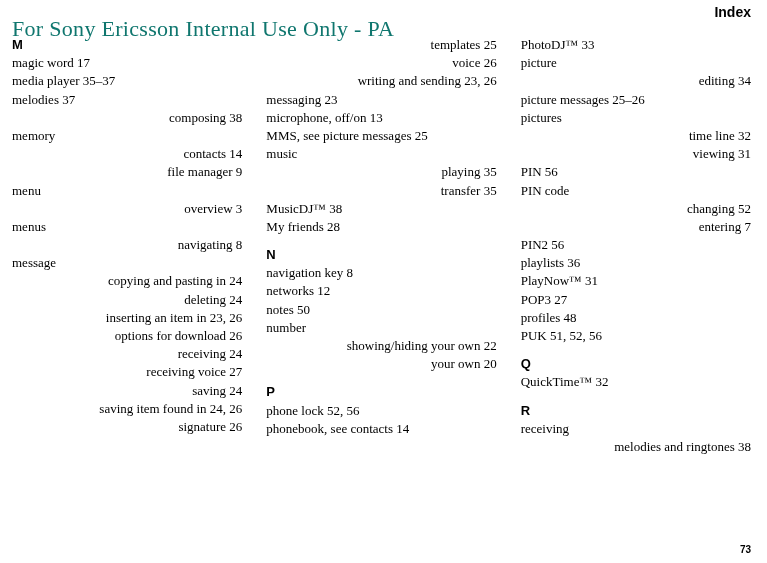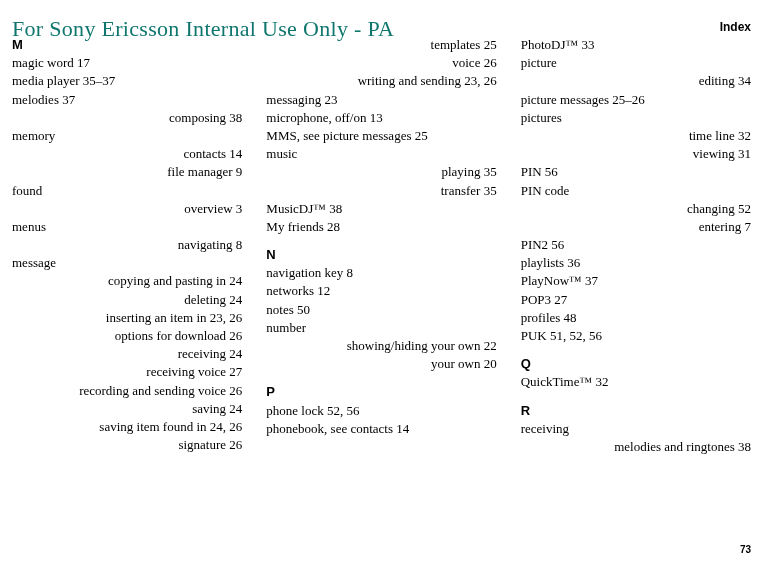--- a/index.html
+++ b/index.html
@@ -18,24 +18,24 @@
     top: 16px;
     left: 12px;
     font-family: Liberation Serif, serif;
     font-size: 22px;
     color: #0f766e;
     font-weight: 300;
     letter-spacing: 0.3px;
   }
   .page-title {
     position: absolute;
-    top: 20px;
+    top: 4px;
     right: 16px;
     font-family: Arial, Helvetica, sans-serif;
-    font-size: 12px;
+    font-size: 14px;
     font-weight: bold;
     color: #000;
   }
   .columns {
     position: absolute;
     top: 36px;
     left: 12px;
     right: 16px;
     display: flex;
     gap: 24px;
@@ -80,32 +80,31 @@
 
   <div class="col col1">
     <div class="section-letter" style="margin-top:0">M</div>
     <div class="entry">magic word 17</div>
     <div class="entry">media player 35–37</div>
     <div class="entry">melodies 37</div>
     <div class="sub">composing 38</div>
     <div class="entry">memory</div>
     <div class="sub">contacts 14</div>
     <div class="sub">file manager 9</div>
-    <div class="entry">found</div>
+    <div class="entry">menu</div>
     <div class="sub">overview 3</div>
     <div class="entry">menus</div>
     <div class="sub">navigating 8</div>
     <div class="entry">message</div>
     <div class="sub">copying and pasting in 24</div>
     <div class="sub">deleting 24</div>
     <div class="sub">inserting an item in 23, 26</div>
     <div class="sub">options for download 26</div>
     <div class="sub">receiving 24</div>
     <div class="sub">receiving voice 27</div>
-    <div class="sub">recording and sending voice 26</div>
     <div class="sub">saving 24</div>
     <div class="sub">saving item found in 24, 26</div>
     <div class="sub">signature 26</div>
   </div>
 
   <div class="col col2">
     <div class="sub">templates 25</div>
     <div class="sub">voice 26</div>
     <div class="sub">writing and sending 23, 26</div>
     <div class="entry">messaging 23</div>
@@ -135,21 +134,21 @@
     <div class="entry">picture messages 25–26</div>
     <div class="entry">pictures</div>
     <div class="sub">time line 32</div>
     <div class="sub">viewing 31</div>
     <div class="entry">PIN 56</div>
     <div class="entry">PIN code</div>
     <div class="sub">changing 52</div>
     <div class="sub">entering 7</div>
     <div class="entry">PIN2 56</div>
     <div class="entry">playlists 36</div>
-    <div class="entry">PlayNow™ 37</div>
+    <div class="entry">PlayNow™ 31</div>
     <div class="entry">POP3 27</div>
     <div class="entry">profiles 48</div>
     <div class="entry">PUK 51, 52, 56</div>
     <div class="section-letter">Q</div>
     <div class="entry">QuickTime™ 32</div>
     <div class="section-letter">R</div>
     <div class="entry">receiving</div>
     <div class="sub">melodies and ringtones 38</div>
   </div>
 

